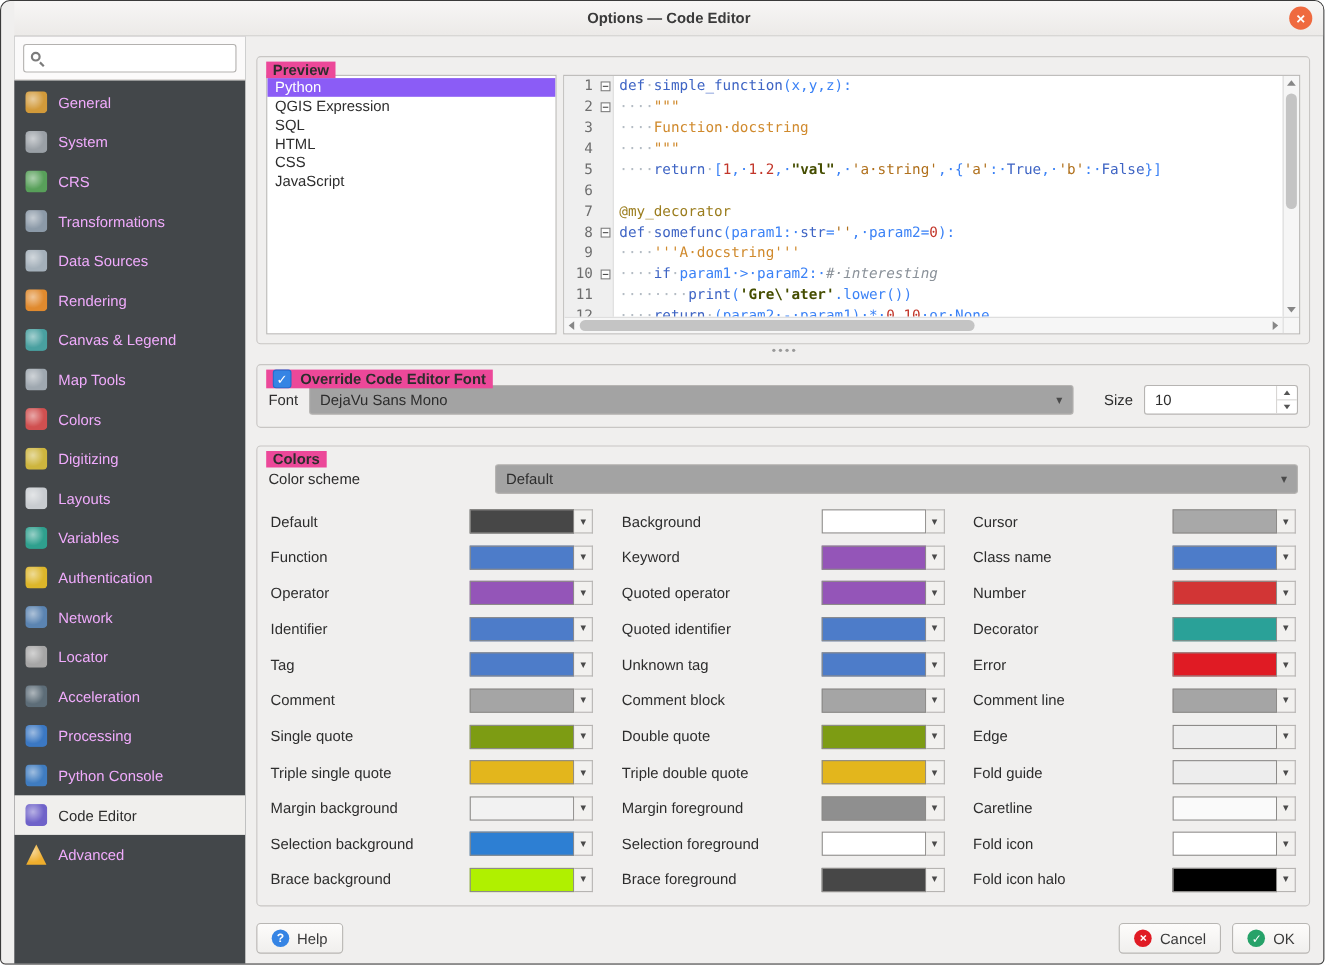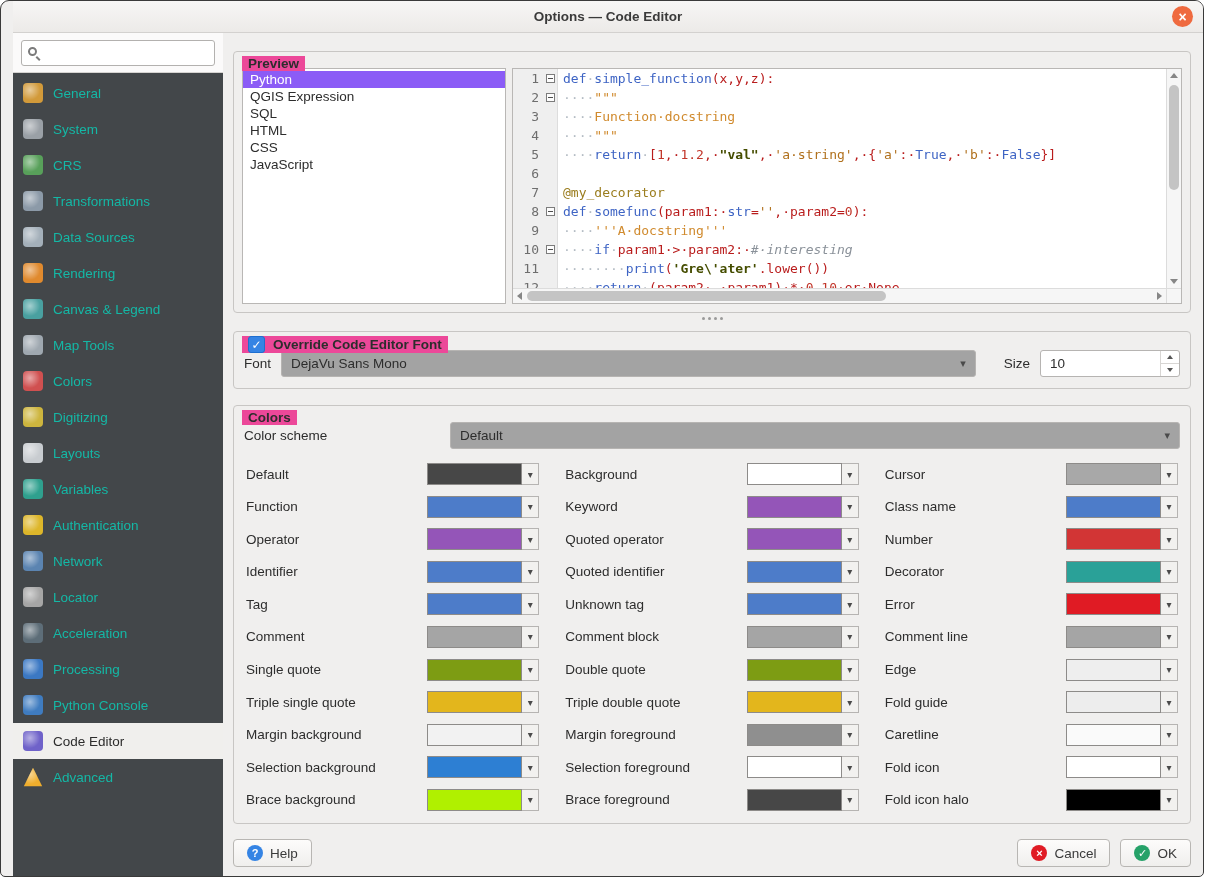--- a/index.html
+++ b/index.html
@@ -23,21 +23,21 @@
   .sidebar { width:210px; background:#43474a; display:flex; flex-direction:column; flex:none; }
   .search-wrap { background:#fbfafa; border-bottom:1px solid #d6d4d2; padding:7px 8px; position:relative; height:40px; }
   .search-input { width:100%; height:26px; border:1px solid #b3b1af; border-radius:3px; background:#fff;
                   padding:0 6px 0 26px; font-size:13px; outline:none; }
   .mag-icon { position:absolute; left:15px; top:14px; width:9px; height:9px; border:2px solid #7b7b7b;
               border-radius:50%; z-index:2; }
   .mag-icon::after { content:""; position:absolute; left:7px; top:7px; width:5px; height:2px;
                      background:#7b7b7b; transform:rotate(45deg); transform-origin:0 0; }
   .nav { flex:1; padding-top:2px; overflow:hidden; }
   .side-item { height:36px; display:flex; align-items:center; gap:10px; padding:0 10px;
-               color:#14b8a6; cursor:pointer; }
+               color:#f0abfc; cursor:pointer; }
   .side-item.selected { background:#f0efed; color:#2c2c2c; }
   .side-icon { width:20px; height:20px; border-radius:4px; flex:none; }
   .side-icon.tri-icon { clip-path:polygon(50% 4%, 96% 96%, 4% 96%); border-radius:0; }
   .side-label { white-space:nowrap; }
 
   
   .content { flex:1; display:flex; flex-direction:column; padding:10px 12px 6px 10px; min-width:0; }
 
   .groupbox { border:1px solid #c8c6c4; border-radius:4px; position:relative; }
   .gb-title { position:absolute; top:-10px; left:8px; background:#ec4899; padding:0 6px;
@@ -65,21 +65,21 @@
 
   .tk-kw  { color:#3e64c4; }
   .tk-fn  { color:#3e64c4; }
   .tk-cls { color:#3e64c4; }
   .tk-num { color:#c23529; }
   .tk-sd  { color:#454d00; font-weight:bold; }
   .tk-ss  { color:#b0701c; }
   .tk-s3  { color:#d08a2d; }
   .tk-cm  { color:#8a9199; font-style:italic; }
   .tk-dec { color:#9b7d1e; }
-  .tk-pl  { color:#b91c1c; }
+  .tk-pl  { color:#3b82f6; }
   .tk-ws  { color:#b4bcc4; }
 
   
   .vscroll { position:absolute; top:0; bottom:15px; right:0; width:15px; background:#f6f6f6;
              border-left:1px solid #dcdcdc; display:flex; flex-direction:column;
              justify-content:space-between; align-items:center; padding:4px 0; }
   .vthumb { position:absolute; left:2px; right:2px; top:16px; height:105px; background:#c4c4c4; border-radius:7px; }
   .hscroll { position:absolute; left:0; right:15px; bottom:0; height:15px; background:#f6f6f6;
              border-top:1px solid #dcdcdc; display:flex; justify-content:space-between;
              align-items:center; padding:0 4px; }

